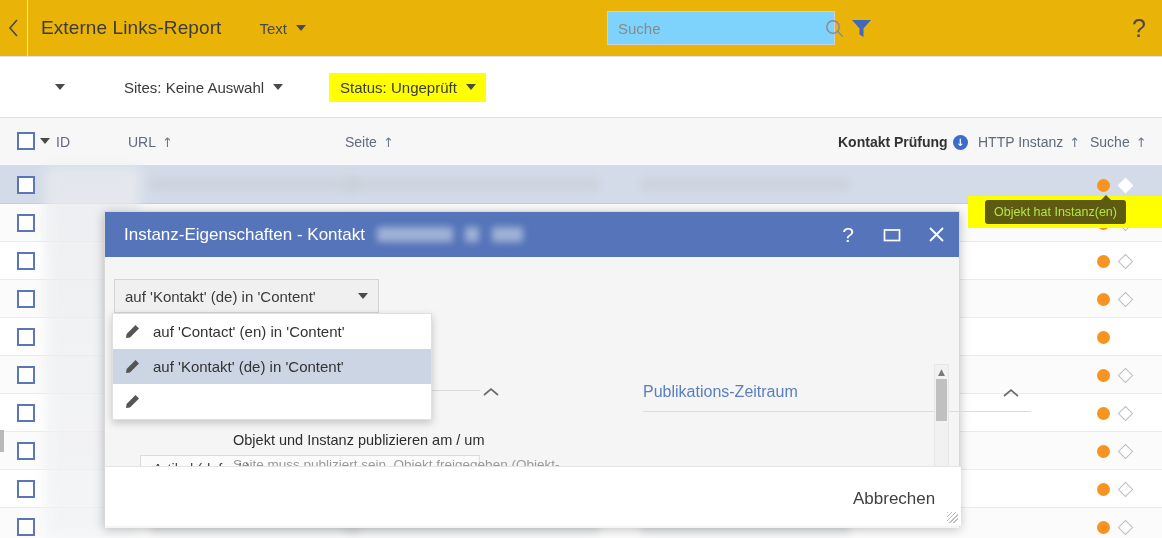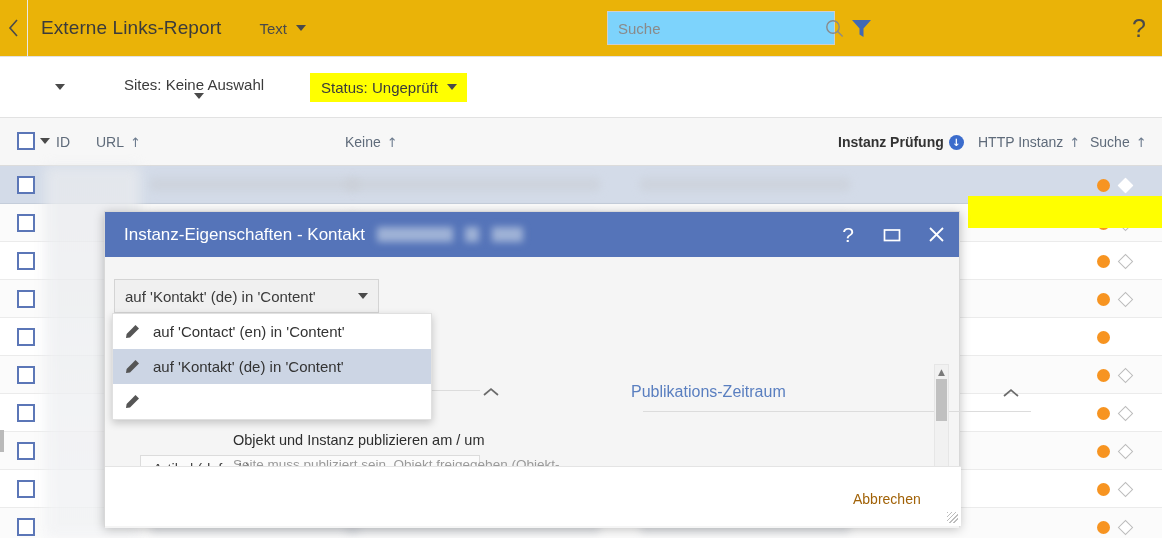--- a/index.html
+++ b/index.html
@@ -51,21 +51,21 @@
   
   .filterbar {
     position: absolute; left: 0; top: 57px; width: 1162px; height: 61px;
     background:#fff; border-bottom: 1px solid #e2e2e2; display:flex; align-items:center;
   }
   .filter-chip {
     font-size: 15px; color: #3b3b3b; display:flex; align-items:center; cursor:pointer;
     padding: 4px 6px;
   }
   .filter-chip.k { margin-left: 40px; }
-  .filter-chip.s { margin-left: 47px; flex-direction: column; }
+  .filter-chip.s { margin-left: 47px; }
   .filter-chip.st { margin-left: 40px; background: #ffff00; padding: 6px 10px 6px 11px;}
 
   
   .table-head {
     position:absolute; left:0; top:118px; width:1162px; height: 48px;
     background:#f7f7f7; border-bottom: 1px solid #dcdcdc;
   }
   .th { position:absolute; top:0; height:48px; display:flex; align-items:center; font-size:14px; color:#5f6b7a; }
   .th.sortable { cursor:pointer; }
   .sortarrow { margin-left:6px; font-family:"DejaVu Sans",sans-serif; font-size: 13px; color:#6b7a8d;}
@@ -175,21 +175,21 @@
   .sb-arrow.up { top:1px; }
   .sb-arrow.down { bottom:1px; }
 
   .dlg-footer { position:absolute; left:0; bottom:0; width:856px; height:60px; background:#fff; border-top:1px solid #e4e4e4;}
   .btn-save {
     position:absolute; left:546px; top:15px; height:34px; padding: 0 19px;
     background:#83c168; color:#fff; font-size:15.5px; border:0; cursor:pointer;
     display:flex;align-items:center; font-family:"Liberation Sans", sans-serif;
   }
   .btn-cancel {
-    position:absolute; left:742px; top:15px; height:34px; font-size:14px; color:#a16207;
+    position:absolute; left:742px; top:15px; height:34px; font-size:17px; color:#404040;
     background:transparent; border:0; cursor:pointer; display:flex;align-items:center;
     font-family:"Liberation Sans", sans-serif;
   }
   .resize-grip { position:absolute; right:3px; bottom:3px; width:11px; height:11px; cursor:nwse-resize;
     background: repeating-linear-gradient(135deg, #bdbdbd 0 1px, transparent 1px 3px); }
 
   .vscroll-mark { position:absolute; left:0px; top:430px; width:4px; height:22px; background:#b9b9b9;}
 </style>
 </head>
 <body>
@@ -240,30 +240,30 @@
       <i class="caret"></i>
     </div>
   </div>
 
   <div class="table-head">
     <div class="hdr-cb"></div>
     <div class="hdr-cb-caret"></div>
     <div class="th" style="left:56px">
       <span>ID</span>
     </div>
-    <div class="th sortable" style="left:96px">
+    <div class="th sortable" style="left:128px">
       <span>URL</span>
       <span class="sortarrow">↑</span>
     </div>
     <div class="th sortable" style="left:345px">
-      <span>Keine</span>
+      <span>Seite</span>
       <span class="sortarrow">↑</span>
     </div>
     <div class="th sortable th-letzte" style="left:838px">
-      <span>Instanz Prüfung</span>
+      <span>Kontakt Prüfung</span>
       <span class="sort-badge">↓</span>
     </div>
     <div class="th sortable" style="left:978px">
       <span>HTTP Instanz</span>
       <span class="sortarrow">↑</span>
     </div>
     <div class="th sortable" style="left:1090px">
       <span>Suche</span>
       <span class="sortarrow">↑</span>
     </div>
@@ -347,20 +347,21 @@
         <div class="blur-cell" style="left: 345px; top: 12px; width: 255px; height: 13px;"></div>
         <div class="blur-cell" style="left: 640px; top: 12px; width: 210px; height: 13px;"></div>
         <div class="dot-orange" style="left: 1097px; top: 13px; background: rgb(247, 148, 33);"></div>
         <div class="diamond" style="left: 1120px; top: 14px;"></div>
       </div>
     </div>
   <div class="blurstrip"></div>
   <div class="vscroll-mark"></div>
 
   <div class="tt-highlight"></div>
+  <div class="tooltip">Objekt hat Instanz(en)</div>
 
   <div class="dialog">
 
     <div class="dlg-title">
       <span>Instanz-Eigenschaften - Kontakt</span>
       <span class="dlg-title-blur"></span>
       <div class="dlg-btns">
         <div class="dlg-btn q">?</div>
         <div class="dlg-btn max">
           <svg width="18" height="14" viewBox="0 0 18 14">
@@ -389,21 +390,21 @@
           <span>Artikel (default)</span>
           <span class="chev-d">
             <svg width="14" height="9" viewBox="0 0 14 9">
                 <path d="M1 1.5 L7 7 L13 1.5" stroke="#333" stroke-width="1.8" fill="none"></path>
               </svg>
           </span>
         </div>
       </div>
 
       <div class="right-pane">
-        <div class="sect" style="left:96px; top:126px;">Publikations-Zeitraum</div>
+        <div class="sect" style="left:108px; top:126px;">Publikations-Zeitraum</div>
         <div class="sect-line" style="left:108px; top:154px; width:388px;"></div>
         <div class="chev" style="left:468px; top:127px;">
           <svg width="16" height="10" viewBox="0 0 16 10">
               <path d="M1 8 L8 2 L15 8" stroke="#6b6b6b" stroke-width="1.7" fill="none"></path>
             </svg>
         </div>
       </div>
 
       <div class="pub-label">Objekt und Instanz publizieren am / um</div>
       <div class="pub-hint">Seite muss publiziert sein, Objekt freigegeben (Objekt-Zeitraum beachten!)</div>

